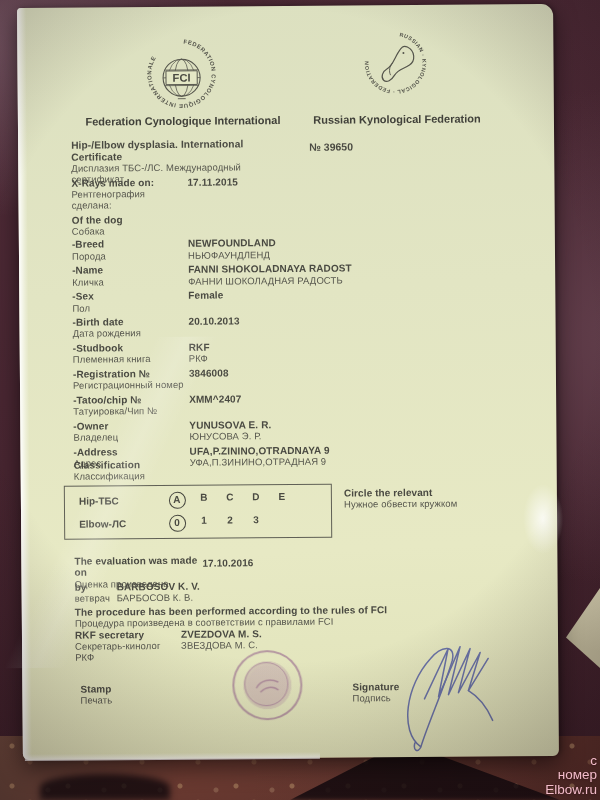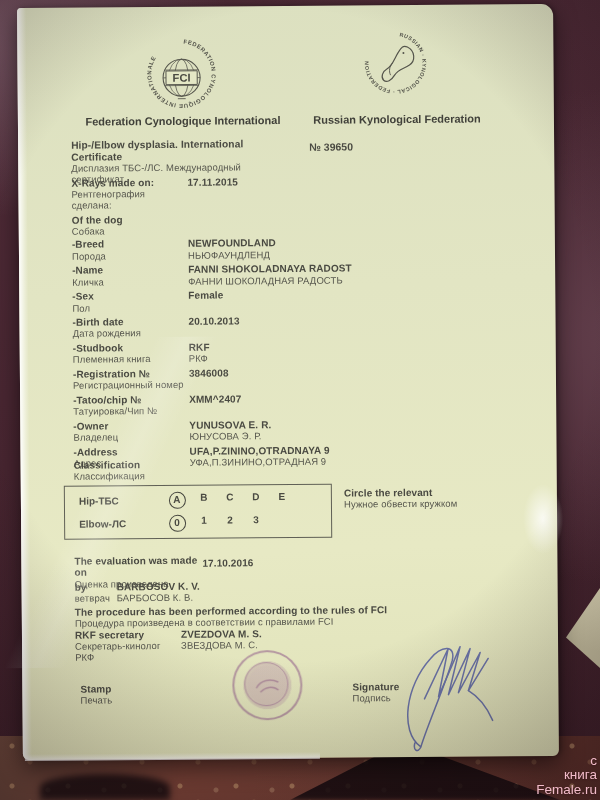--- a/index.html
+++ b/index.html
@@ -348,16 +348,16 @@
     </svg>
 
     <div class="glare-streak"></div>
     <div class="glare-spot"></div>
   </div>
 
   <div class="vignette"></div>
 
   <div class="watermark">
     <div>с</div>
-    <div>книга</div>
-    <div>Female.ru</div>
+    <div>номер</div>
+    <div>Elbow.ru</div>
   </div>
 </div>
 
 </body></html>

